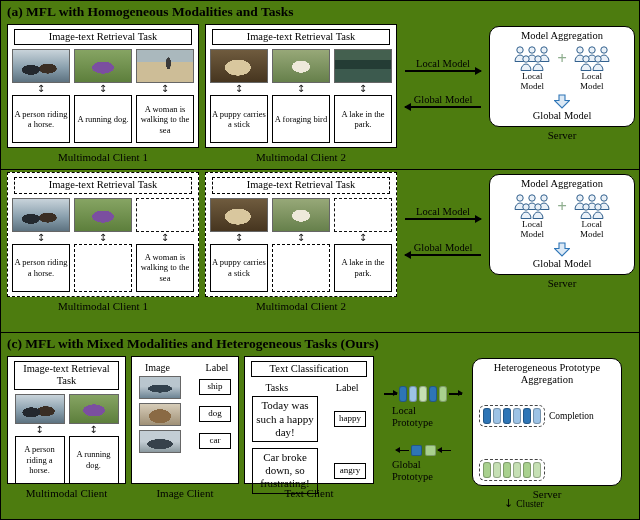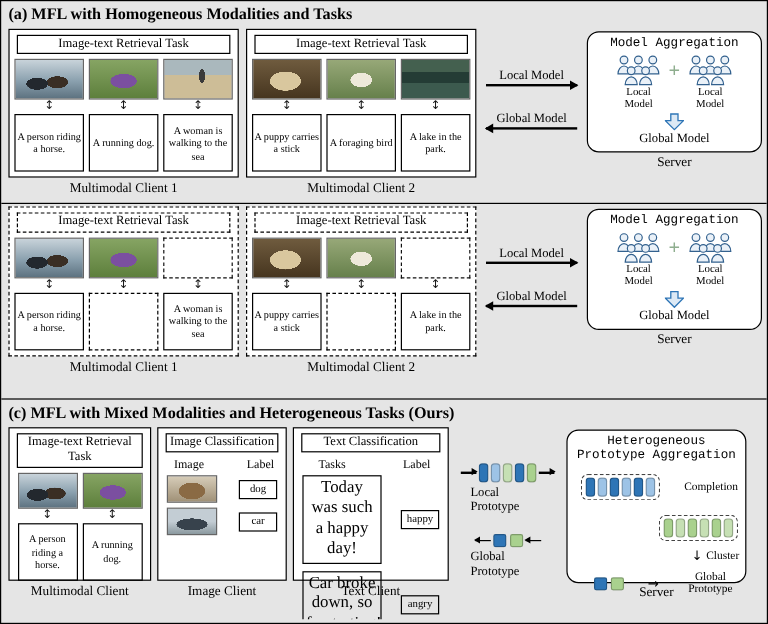--- a/index.html
+++ b/index.html
@@ -1,18 +1,18 @@
 <!DOCTYPE html>
 <html><head>
 <meta charset="utf-8">
 <style>
   * { margin:0; padding:0; box-sizing:border-box; }
   html,body { background:#fff; }
   body { width:640px; height:520px; font-family:"Liberation Serif","DejaVu Serif",serif; color:#000; }
-  .figure { width:640px; height:520px; border:1.5px solid #000; background:#e5e5e5; display:flex; flex-direction:column; overflow:hidden; }
+  .figure { width:640px; height:520px; border:1.5px solid #000; background:#4d7c0f; display:flex; flex-direction:column; overflow:hidden; }
   .panel { border-bottom:1.5px solid #000; padding:2px 4px 3px; overflow:hidden; }
   .panel-a { height:169px; }
   .panel-b { height:163px; }
   .panel-c { height:183px; border-bottom:none; }
   .panel-title { font-weight:bold; font-size:13.5px; line-height:1.25; padding:1px 2px 3px; }
   .panel-content { display:flex; align-items:flex-start; gap:6px; padding-left:2px; }
   .panel-c .panel-content { gap:5px; }
 
   .client-wrap { display:flex; flex-direction:column; align-items:center; flex:0 0 auto; }
   .client { border:1.5px solid #000; background:#fff; padding:4px; display:flex; flex-direction:column; }
@@ -30,21 +30,21 @@
 
   .link-col { display:flex; flex-direction:column; width:80px; padding:34px 2px 0; gap:22px; flex:0 0 auto; }
   .h-arrow { display:flex; flex-direction:column; align-items:center; }
   .h-arrow .lbl { font-size:10.5px; margin-bottom:1px; white-space:nowrap; }
   .arrow-line { position:relative; height:2px; background:#000; width:100%; display:block; }
   .arrow-line.right::after { content:""; position:absolute; right:-1px; top:-3px; width:0; height:0; border-left:7px solid #000; border-top:4px solid transparent; border-bottom:4px solid transparent; }
   .arrow-line.left::after { content:""; position:absolute; left:-1px; top:-3px; width:0; height:0; border-right:7px solid #000; border-top:4px solid transparent; border-bottom:4px solid transparent; }
 
   .server-wrap { display:flex; flex-direction:column; align-items:center; flex:0 0 auto; margin-top:2px; }
   .server-box { width:146px; border:1.5px solid #000; border-radius:10px; background:#fff; padding:3px 4px 5px; display:flex; flex-direction:column; align-items:center; }
-  .server-title { font-size:10.5px; text-align:center; line-height:1.15; margin-bottom:3px;font-family:Liberation Mono, monospace; }
+  .server-title { font-size:10.5px; text-align:center; line-height:1.15; margin-bottom:3px; }
   .agg-row { display:flex; align-items:flex-start; justify-content:center; gap:5px; }
   .group { display:flex; flex-direction:column; align-items:center; }
   .glabel { font-size:9px; text-align:center; line-height:1.1; width:34px; }
   .plus { font-size:17px; font-weight:bold; color:#8fae8f; line-height:1; margin-top:5px; }
   .down-arrow { margin:2px 0 1px; line-height:0; }
   .server-global-label { font-size:10.5px; text-align:center; }
   .server-caption { font-size:11px; margin-top:2px; }
 
   
   .panel-c .client { height:128px; }
@@ -53,39 +53,39 @@
   .mm-client .updown { width:50px; }
   .mm-client .caption-box { width:50px; height:48px; }
   .img-client { width:108px; }
   .col-headers { display:flex; font-size:10px; margin:1px 2px 3px;gap:25px; }
   .col-headers span:first-child { flex:1.3; text-align:center; }
   .col-headers span:last-child { flex:1; text-align:center; }
   .ic-row { display:flex; align-items:center; justify-content:space-between; margin:0 3px 4px; gap:6px; }
   .mini-photo { width:42px; height:23px; border:1px solid #666; flex:0 0 auto; }
   .label-box { border:1.2px solid #000; font-size:9px; line-height:1.1; padding:2px 3px; min-width:32px; text-align:center; }
   .txt-client { width:130px; }
-  .text-box { width:66px; border:1.2px solid #000; font-size:14px; line-height:1.2; text-align:center; padding:2px; }
+  .text-box { width:66px; border:1.2px solid #000; font-size:11px; line-height:1.2; text-align:center; padding:2px; }
   .txt-client .ic-row { margin-bottom:6px; }
 
   
   .proto-col { width:88px; display:flex; flex-direction:column; align-items:center; padding-top:30px; flex:0 0 auto; }
   .proto-row-flex { display:flex; align-items:center; gap:2px; }
   .proto-row-flex.global { margin-top:16px; }
   .chip-row { display:flex; align-items:center; gap:2px; }
   .chip-row .chip { width:8px; height:16px; border-radius:3px; border:1px solid rgba(0,0,0,0.25); display:inline-block; }
   .square-row { display:flex; align-items:center; gap:3px; }
   .square-row .chip { width:11px; height:11px; border-radius:2px; border:1px solid rgba(0,0,0,0.25); display:inline-block; }
   .mini-arrow { position:relative; display:block; width:13px; height:1.6px; background:#000; }
   .mini-arrow.right::after { content:""; position:absolute; right:-1px; top:-2.8px; border-left:5.5px solid #000; border-top:3.2px solid transparent; border-bottom:3.2px solid transparent; }
   .mini-arrow.left::after { content:""; position:absolute; left:-1px; top:-2.8px; border-right:5.5px solid #000; border-top:3.2px solid transparent; border-bottom:3.2px solid transparent; }
   .proto-label { font-size:10.5px; text-align:left; line-height:1.15; width:62px; margin-top:3px; }
 
   
-  .c-server { width:150px; height:128px; align-items:flex-end; padding:3px 5px; }
-  .srv-row { display:flex; align-items:center; gap:20px; margin:6px 1px; }
+  .c-server { width:150px; height:128px; align-items:flex-start; padding:3px 5px; }
+  .srv-row { display:flex; align-items:center; gap:4px; margin:16px 1px; }
   .dash-box { border:1.2px dashed #444; border-radius:6px; padding:2px 3px; }
   .completion { font-size:9.5px; }
   .cluster-row { display:flex; align-items:center; gap:3px; font-size:9.5px; margin:1px 0 1px 26px; }
   .dn, .ra { font-family:"DejaVu Sans",sans-serif; font-size:11px; line-height:1; }
   .gp-label { font-size:9.5px; line-height:1.1; width:46px; text-align:center; }
 
   
   .p-dogsled { background:
     radial-gradient(ellipse 9px 5px at 32% 62%, #23282e 0 99%, transparent 100%),
     radial-gradient(ellipse 9px 5px at 62% 58%, #3a2e24 0 99%, transparent 100%),
@@ -331,24 +331,27 @@
           <div class="samples-row">
             <div class="caption-box">A person riding a horse.</div>
             <div class="caption-box">A running dog.</div>
           </div>
         </div>
         <div class="client-label">Multimodal Client</div>
       </div>
 
       <div class="client-wrap">
         <div class="client img-client">
-          <div class="task-header">Image Classification</div>
           <div class="col-headers">
             <span>Image</span>
             <span>Label</span>
+          </div>
+          <div class="ic-row">
+            <div class="mini-photo p-ship"></div>
+            <div class="label-box">ship</div>
           </div>
           <div class="ic-row">
             <div class="mini-photo p-dogphoto"></div>
             <div class="label-box">dog</div>
           </div>
           <div class="ic-row">
             <div class="mini-photo p-car"></div>
             <div class="label-box">car</div>
           </div>
         </div>

